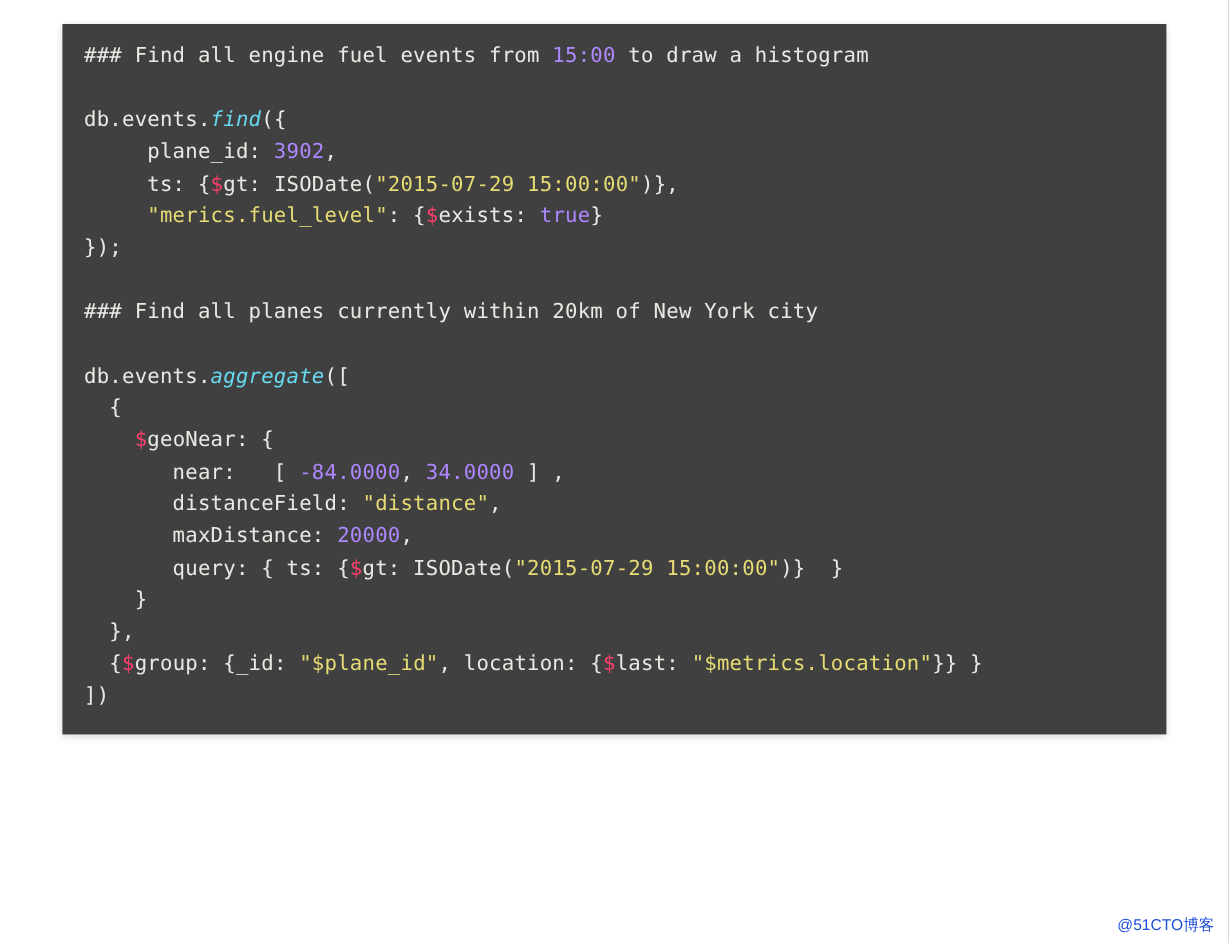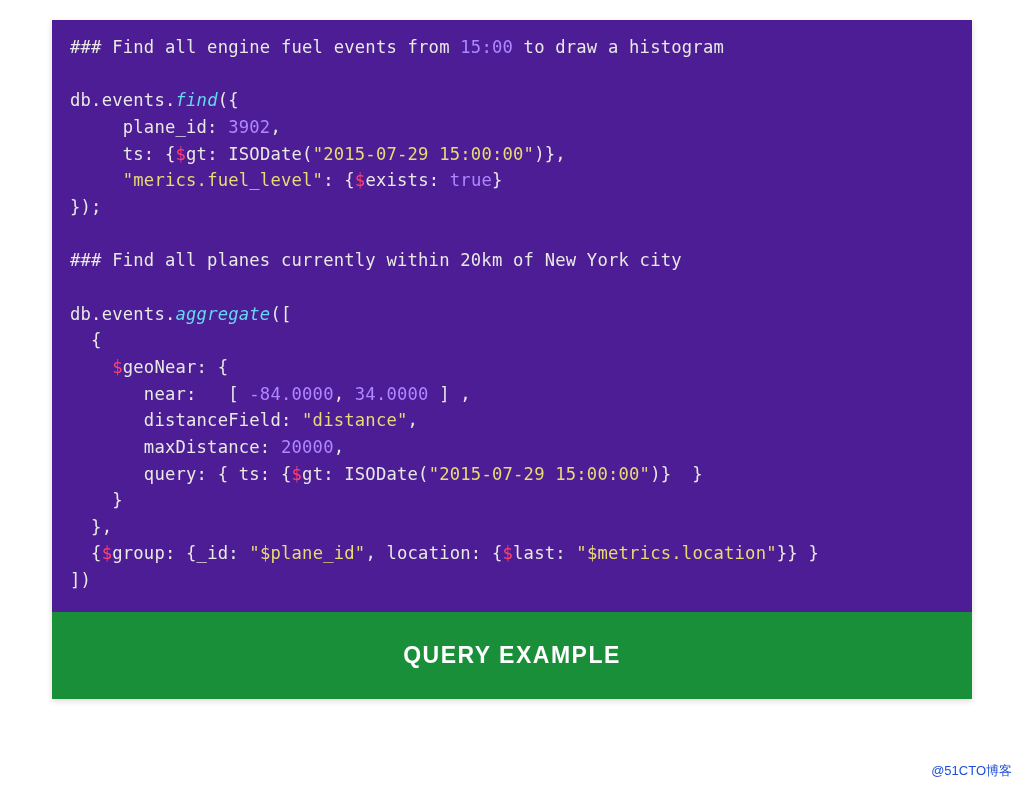--- a/index.html
+++ b/index.html
@@ -8,21 +8,21 @@
     width: 1024px;
     height: 786px;
     font-family: "Menlo", "Consolas", "DejaVu Sans Mono", monospace;
     position: relative;
   }
   .slide {
     position: absolute;
     left: 52px;
     top: 20px;
     width: 920px;
-    background: #4c1d95;
+    background: #404040;
     box-shadow: 0 2px 6px rgba(0,0,0,0.15);
   }
   .code-area {
     padding: 14px 18px 18px 18px;
     font-size: 17.2px;
     line-height: 1.55;
     color: #e9e9e4;
     white-space: pre;
     letter-spacing: 0.2px;
   }
@@ -70,16 +70,15 @@
 <span class="c-plain">  {</span>
 <span class="c-plain">    </span><span class="c-red">$</span><span class="c-plain">geoNear: {</span>
 <span class="c-plain">       near:   [ </span><span class="c-purple">-84.0000</span><span class="c-plain">, </span><span class="c-purple">34.0000</span><span class="c-plain"> ] ,</span>
 <span class="c-plain">       distanceField: </span><span class="c-str">"distance"</span><span class="c-plain">,</span>
 <span class="c-plain">       maxDistance: </span><span class="c-purple">20000</span><span class="c-plain">,</span>
 <span class="c-plain">       query: { ts: {</span><span class="c-red">$</span><span class="c-plain">gt: ISODate(</span><span class="c-str">"2015-07-29 15:00:00"</span><span class="c-plain">)}  }</span>
 <span class="c-plain">    }</span>
 <span class="c-plain">  },</span>
 <span class="c-plain">  {</span><span class="c-red">$</span><span class="c-plain">group: {_id: </span><span class="c-str">"$plane_id"</span><span class="c-plain">, location: {</span><span class="c-red">$</span><span class="c-plain">last: </span><span class="c-str">"$metrics.location"</span><span class="c-plain">}} }</span>
 <span class="c-plain">])</span></span></div>
-  <div class="banner">QUERY EXAMPLE</div>
 </div>
 
 <div class="watermark">@51CTO博客</div>
 
 </body></html>

